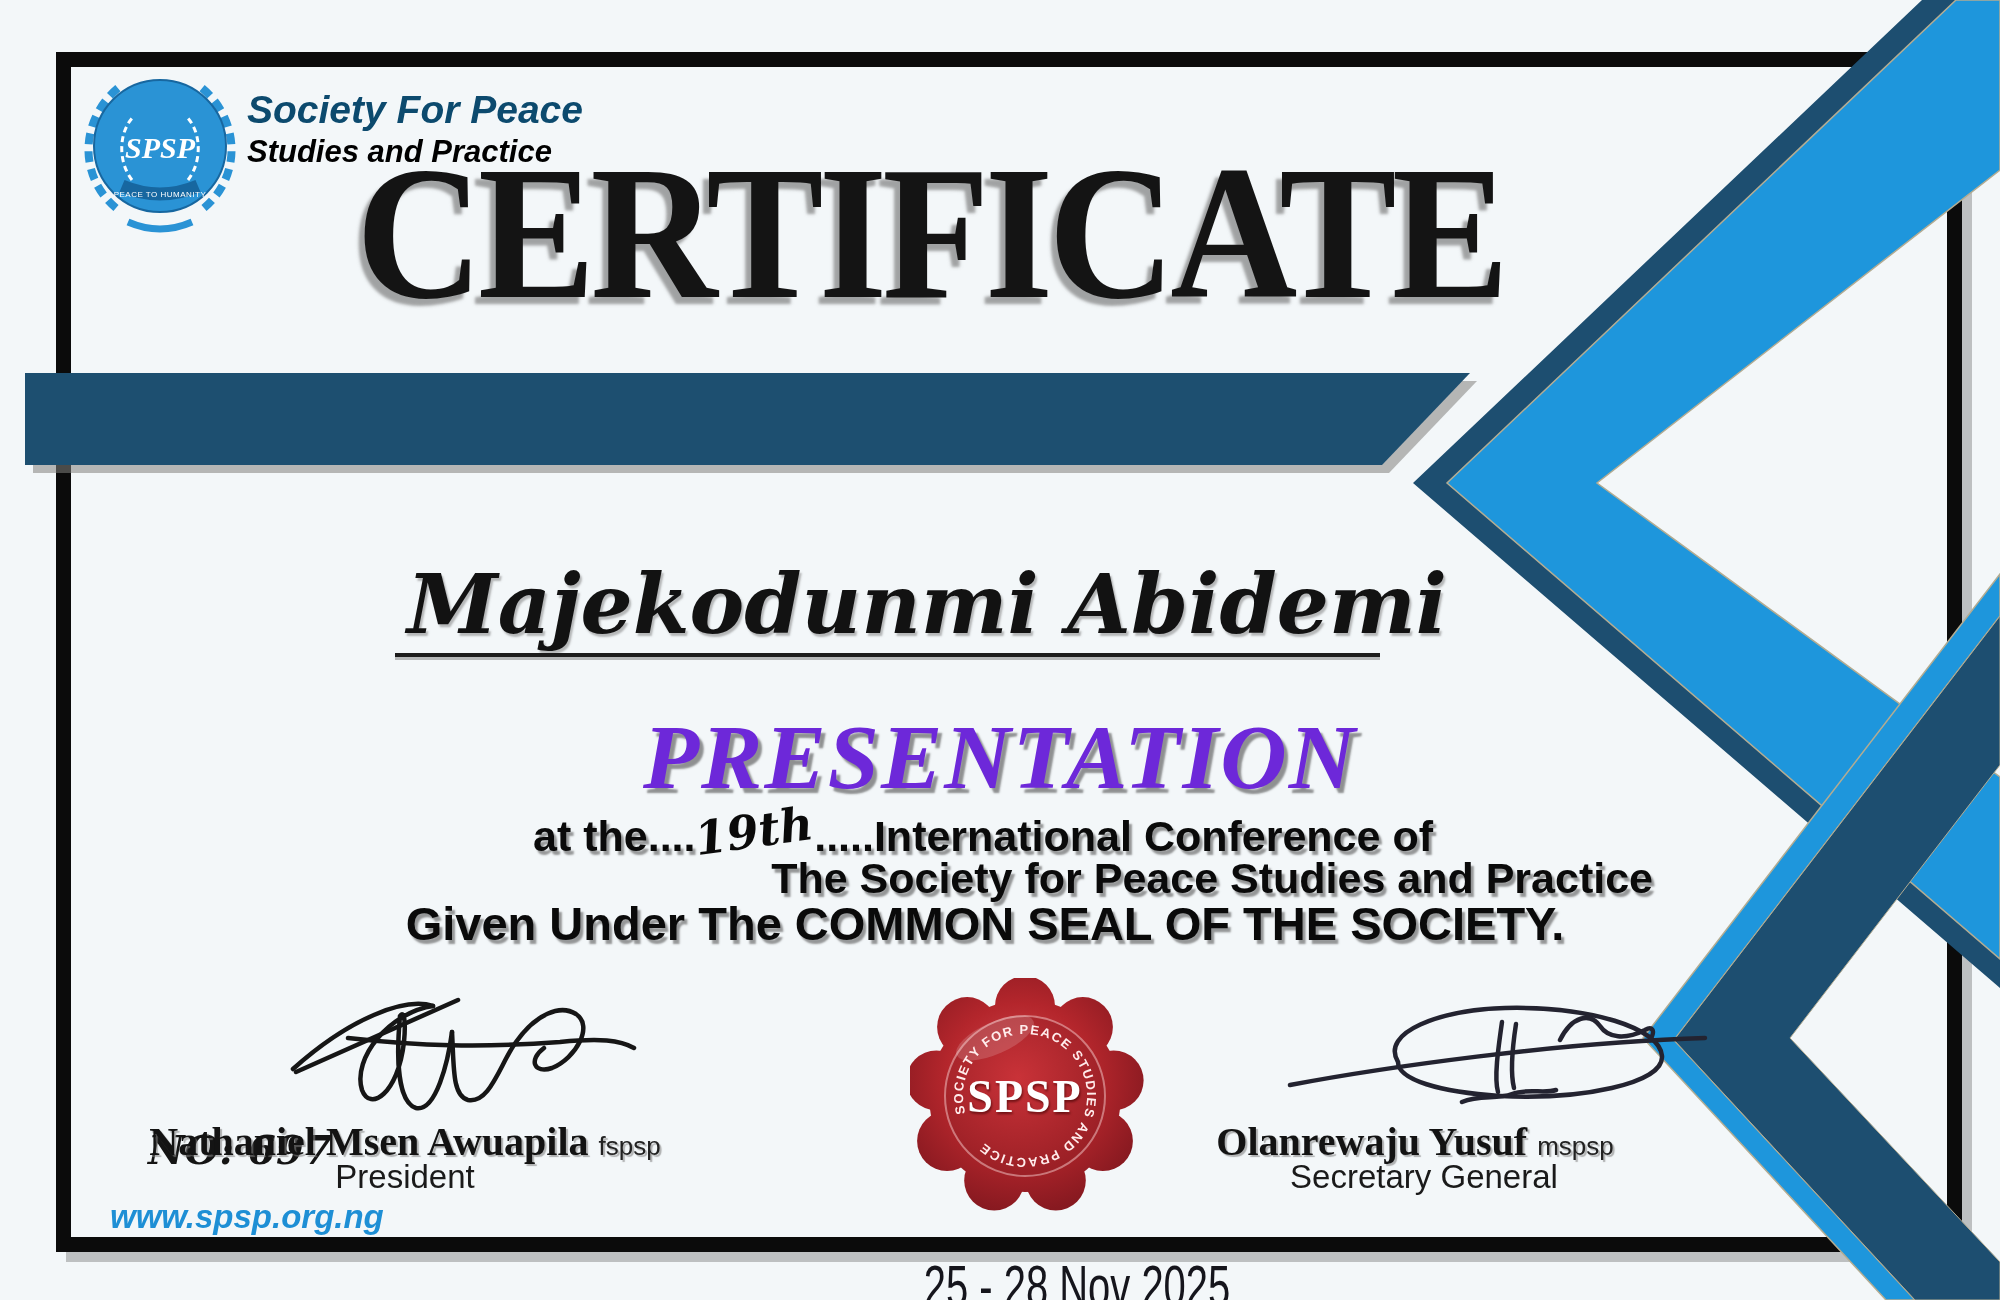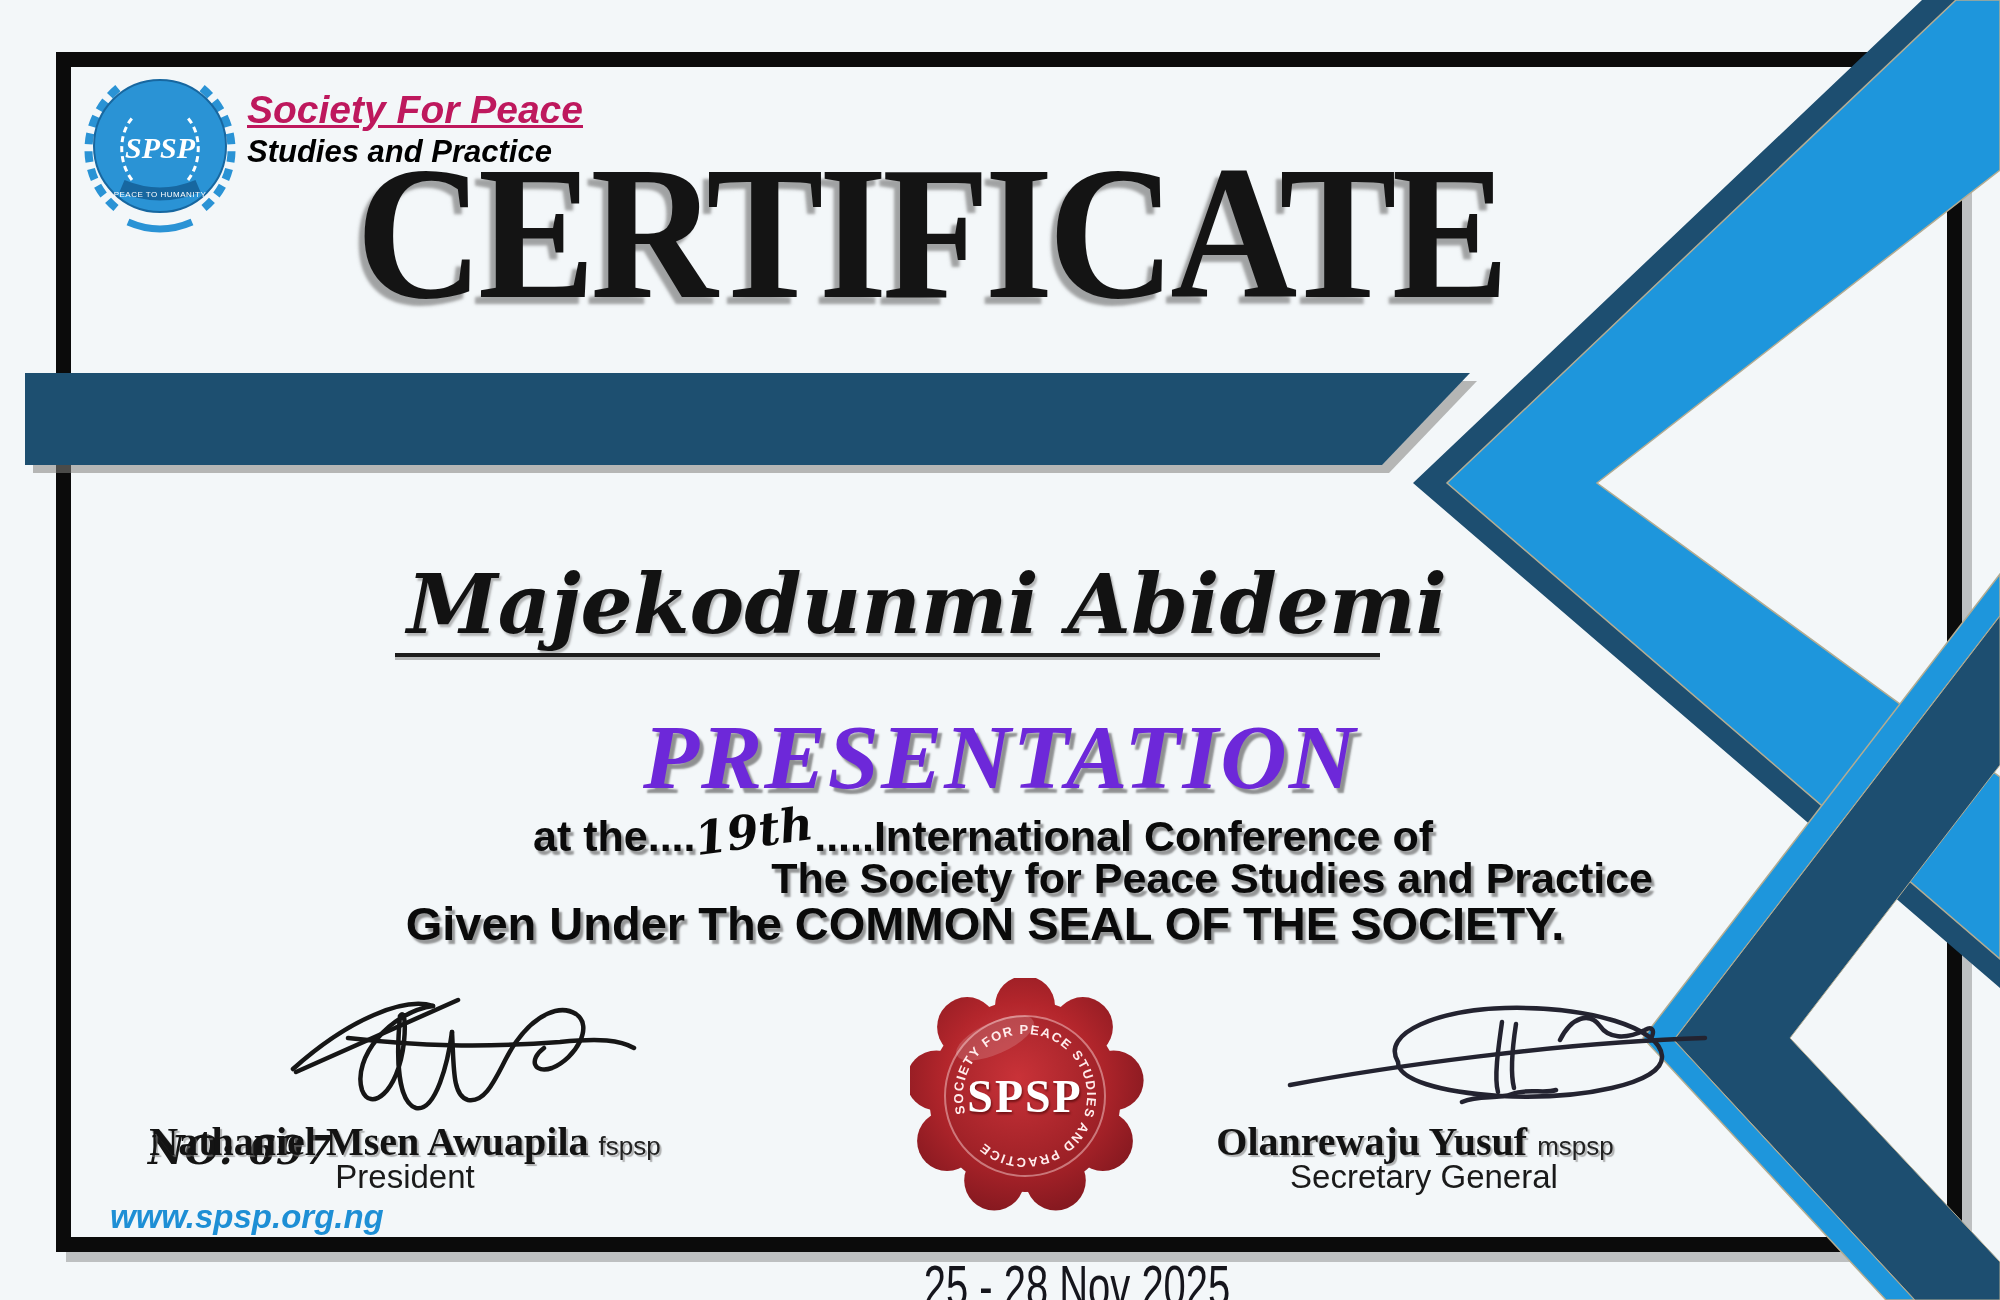--- a/index.html
+++ b/index.html
@@ -4,21 +4,21 @@
 <style>
   html,body{margin:0;padding:0;}
   body{width:2000px;height:1300px;overflow:hidden;background:#e9eef1;}
   .stage{position:relative;width:2000px;height:1300px;background:#f3f7f9;overflow:hidden;
          font-family:"Liberation Sans",sans-serif;}
   .abs{position:absolute;}
   .frame{position:absolute;left:56px;top:52px;width:1876px;height:1170px;
          border:15px solid #0b0b0b;box-shadow:10px 10px 0 rgba(125,125,125,.45);}
   svg.layer{position:absolute;left:0;top:0;width:2000px;height:1300px;}
   .z1{z-index:1}.z2{z-index:2}.z3{z-index:3}.z4{z-index:4}
-  .brand1{font:italic 900 39px "Liberation Sans",sans-serif;color:#be185d;letter-spacing:0;text-decoration:underline;}
+  .brand1{font:italic 900 39px "Liberation Sans",sans-serif;color:#0c4a6e;letter-spacing:0;}
   .brand2{font:italic 900 31px "Liberation Sans",sans-serif;color:#000000;margin-top:2px;}
   .title{left:300px;top:138px;width:1260px;text-align:center;color:#141414;
          font:bold 176px "Liberation Serif",serif;letter-spacing:-5px;line-height:1;
          transform:scaleY(1.08);transform-origin:top center;
          text-shadow:-6px 7px 3px rgba(105,105,105,.6);white-space:nowrap;}
   .banner-text{left:420px;top:388px;width:1000px;text-align:center;color:#fff;
          font:normal 47px "Liberation Serif",serif;text-shadow:3px 4px 3px rgba(0,0,0,.55);}
   .name{left:407px;top:556px;width:1000px;text-align:center;color:#121212;
          font:italic 700 82px cursive,"DejaVu Serif",serif;white-space:nowrap;
          text-shadow:2px 3px 2px rgba(120,120,120,.5);}

